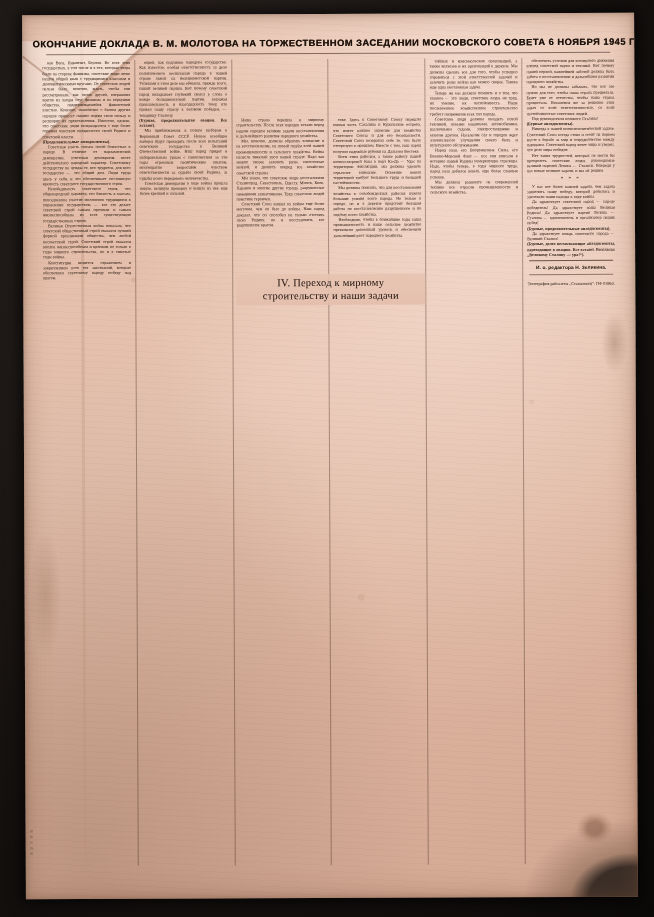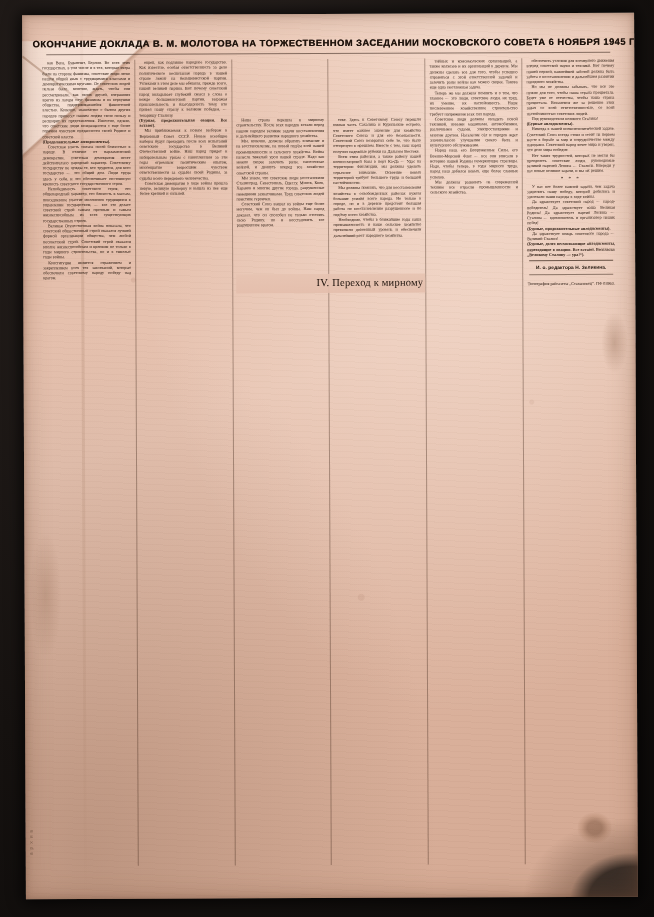--- a/index.html
+++ b/index.html
@@ -74,21 +74,21 @@
      font-size:4.15px;line-height:5.25px;
      text-align:justify;text-indent:5px;
      color:#2a1a10;
      -webkit-hyphens:auto;hyphens:auto;
      word-spacing:.2px;}
   .col p.noind{text-indent:0;}
   .col .bold-para{font-weight:700;}
 
   
   #section-head{position:absolute;left:197px;top:244px;width:185px;
-     text-align:right;z-index:5;
+     text-align:center;z-index:5;
      background:linear-gradient(180deg,rgba(231,196,178,.92),rgba(228,190,172,.92));
      padding:3px 2px 3px 2px;}
   #section-head .line{font-family:"Liberation Serif",serif;
      font-size:10.5px;line-height:12.5px;color:#1d120b;letter-spacing:.2px;}
 
   
   .asterisks{text-align:center;font-size:5px;line-height:6px;
      letter-spacing:2px;color:#2a1a10;margin:2px 0;}
 
   
@@ -124,20 +124,21 @@
 
     <div id="content">
 
       <div id="headline-block">
         <div id="headline">ОКОНЧАНИЕ ДОКЛАДА В. М. МОЛОТОВА НА ТОРЖЕСТВЕННОМ ЗАСЕДАНИИ МОСКОВСКОГО СОВЕТА 6 НОЯБРЯ 1945 ГОДА</div>
       </div>
       <div id="headline-rule"></div>
 
       <div id="section-head">
         <div class="line">IV. Переход к мирному</div>
+        <div class="line">строительству и наши задачи</div>
       </div>
 
       <div id="cols">
 
         <div class="col">
           <p>как Вена, Будапешт, Берлин. Во всех этих государствах, в том числе и в тех, которые вчера были на стороне фашизма, советские люди легко нашли общий язык с трудящимися классами и демократическими кругами. От советских людей нельзя было, конечно, ждать, чтобы они рассматривали, как своих друзей, вчерашних врагов из лагеря слуг фашизма и из верхушки общества, поддерживавшейся фашистской властью. Конечно, знакомство с бытом других народов принесет нашим людям свою пользу и расширит их представления. Известно, однако, что советские люди возвращаются с еще более горячим чувством преданности своей Родине и советской власти.</p>
           <p class="bold-para noind">(Продолжительные аплодисменты).</p>
           <p>Советская власть сильна своей близостью к народу. В отличие от парламентской демократии, советская демократия несет действительно народный характер. Советскому государству не чужды те, кто трудится, для кого государство — это общий дом. Люди труда здесь у себя, и это обеспечивает постоянную крепость советского государственного строя.</p>
           <p>Непобедимость советского строя, его общенародный характер, его близость к массам, повседневное участие миллионов трудящихся в управлении государством, — все это делает советский строй самым прочным и самым жизнеспособным из всех существующих государственных строев.</p>
           <p>Великая Отечественная война показала, что советский общественный строй оказался лучшей формой организации общества, чем любой несоветский строй. Советский строй оказался вполне жизнеспособным и крепким не только в годы мирного строительства, но и в тяжелые годы войны.</p>

